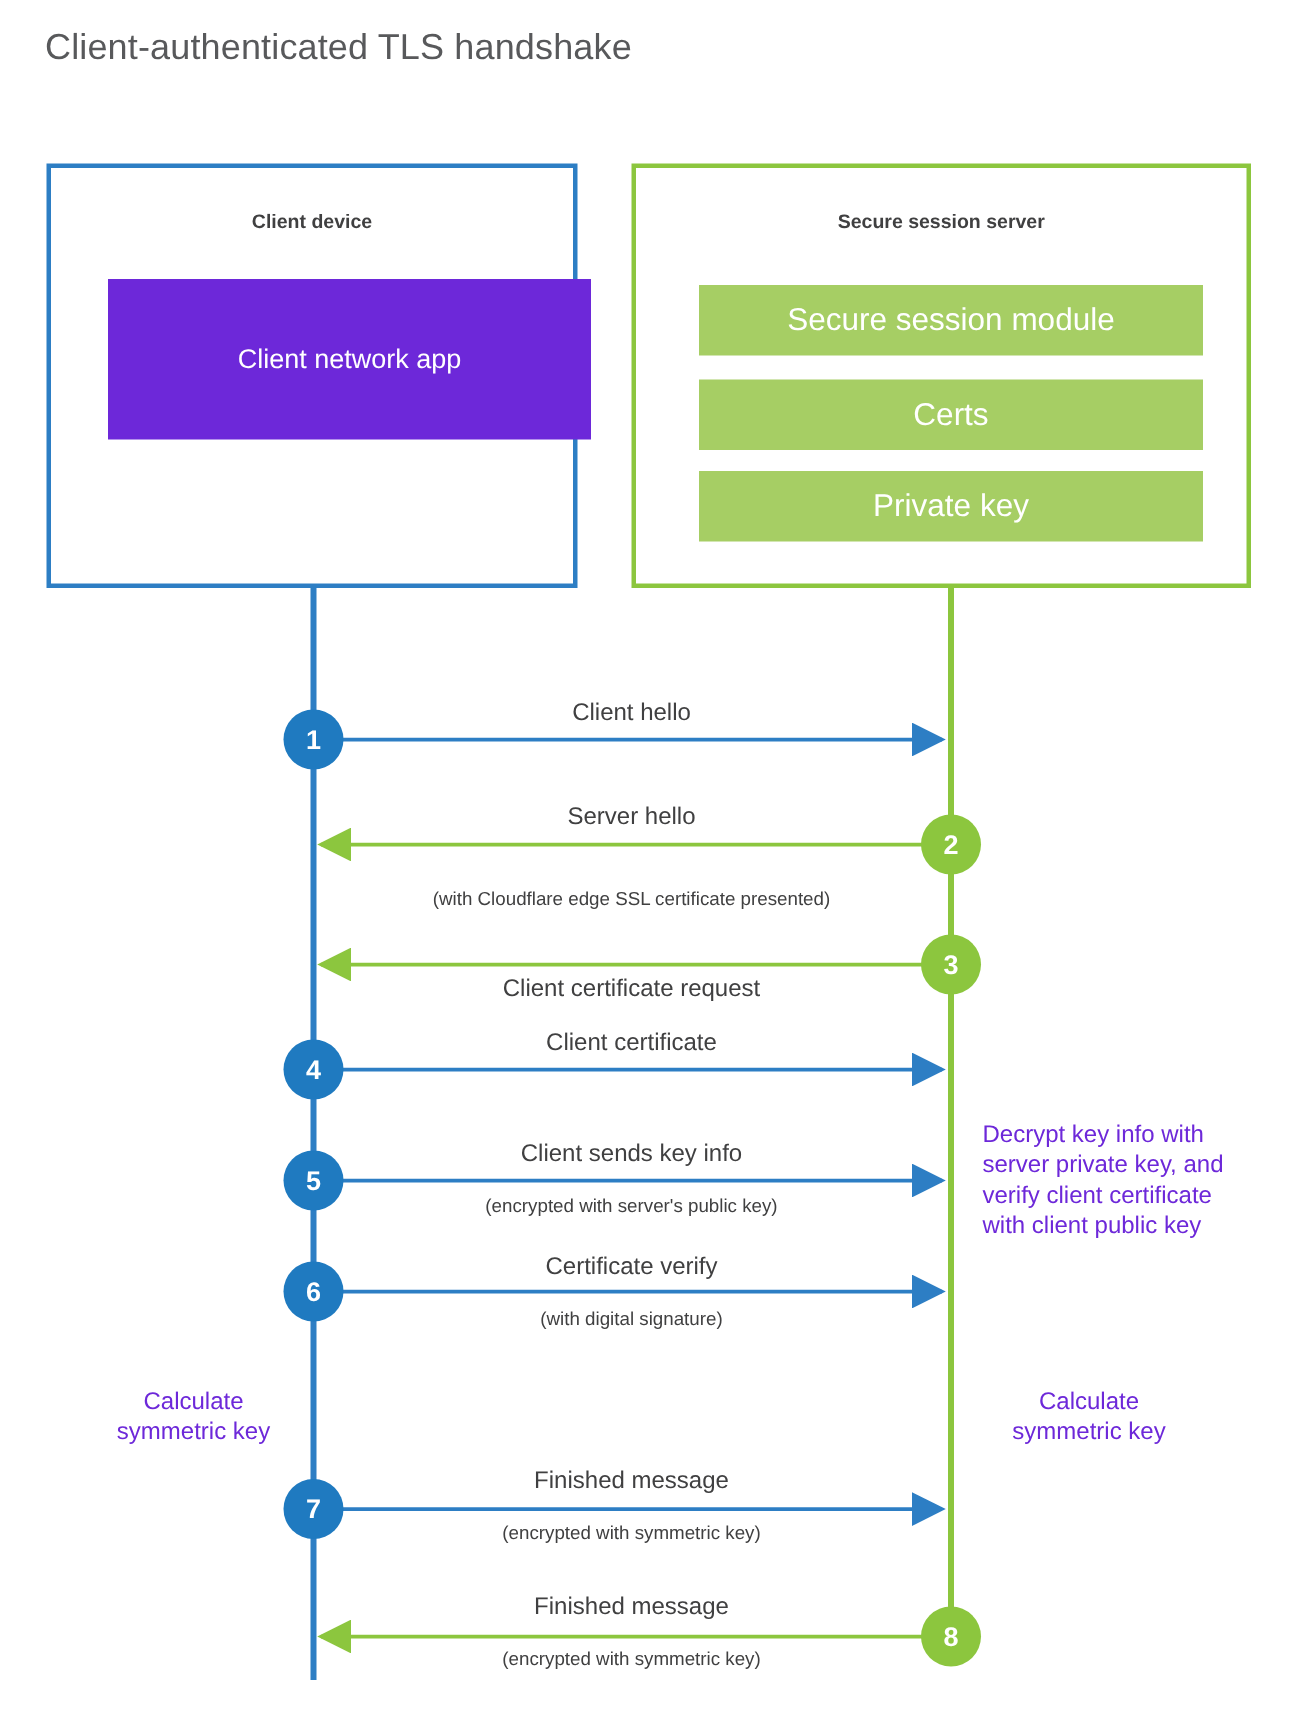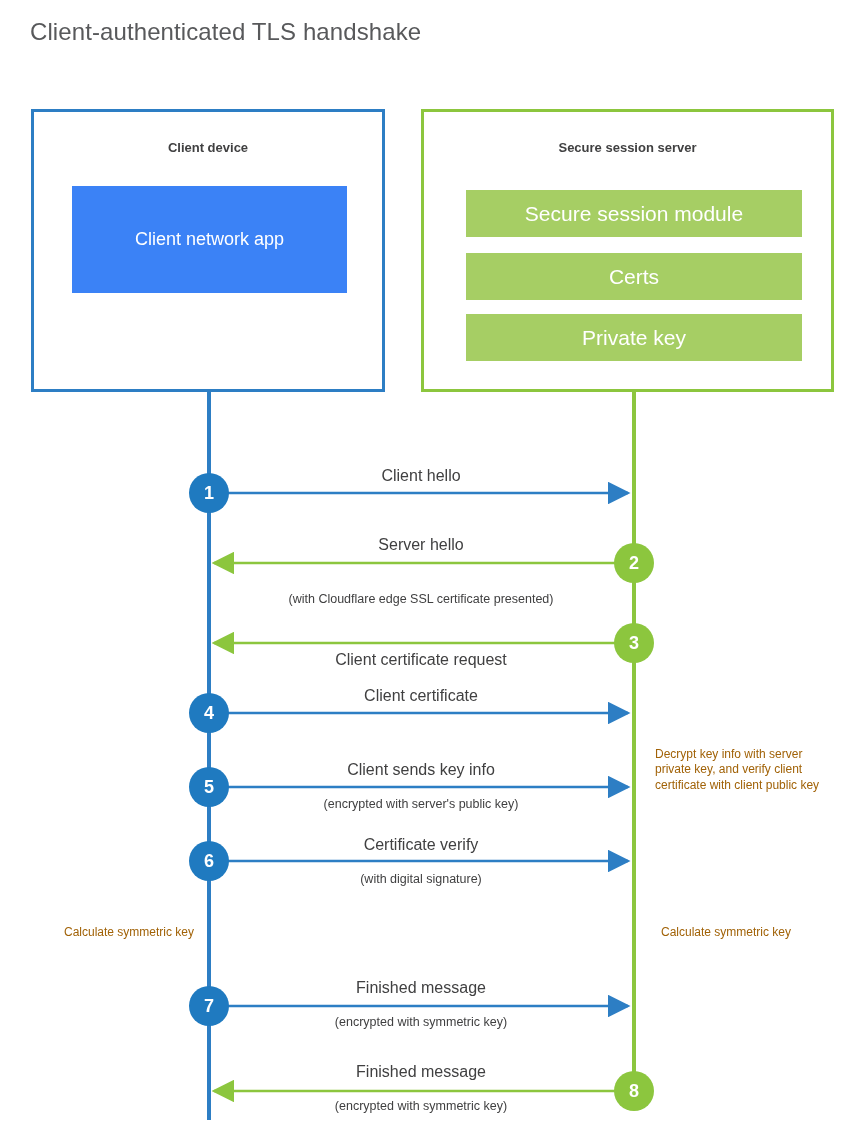--- a/index.html
+++ b/index.html
@@ -52,23 +52,23 @@
     top: 28px;
     text-align: center;
     font-size: 13px;
     font-weight: bold;
     color: #404041;
   }
   #client-app-block {
     position: absolute;
     left: 38px;
     top: 74px;
-    width: 275px;
+    width: 322px;
     height: 107px;
-    background: #3b82f6;
+    background: #6d28d9;
     color: #ffffff;
     font-size: 18px;
     display: flex;
     align-items: center;
     justify-content: center;
     text-align: right;
     line-height: 1.35;
   }
   .server-item {
     position: absolute;
@@ -122,22 +122,22 @@
   }
   .msg-sub {
     position: absolute;
     text-align: center;
     font-size: 12.5px;
     color: #404041;
     width: 420px;
   }
   .side-note {
     position: absolute;
-    font-size: 12px;
-    color: #a16207;
+    font-size: 16px;
+    color: #6d28d9;
     line-height: 1.28;
     text-align: center;
   }
 </style>
 </head>
 <body>
 
 <div id="page-title">Client-authenticated TLS handshake</div>
 
 <div class="entity-box" id="client-box">

